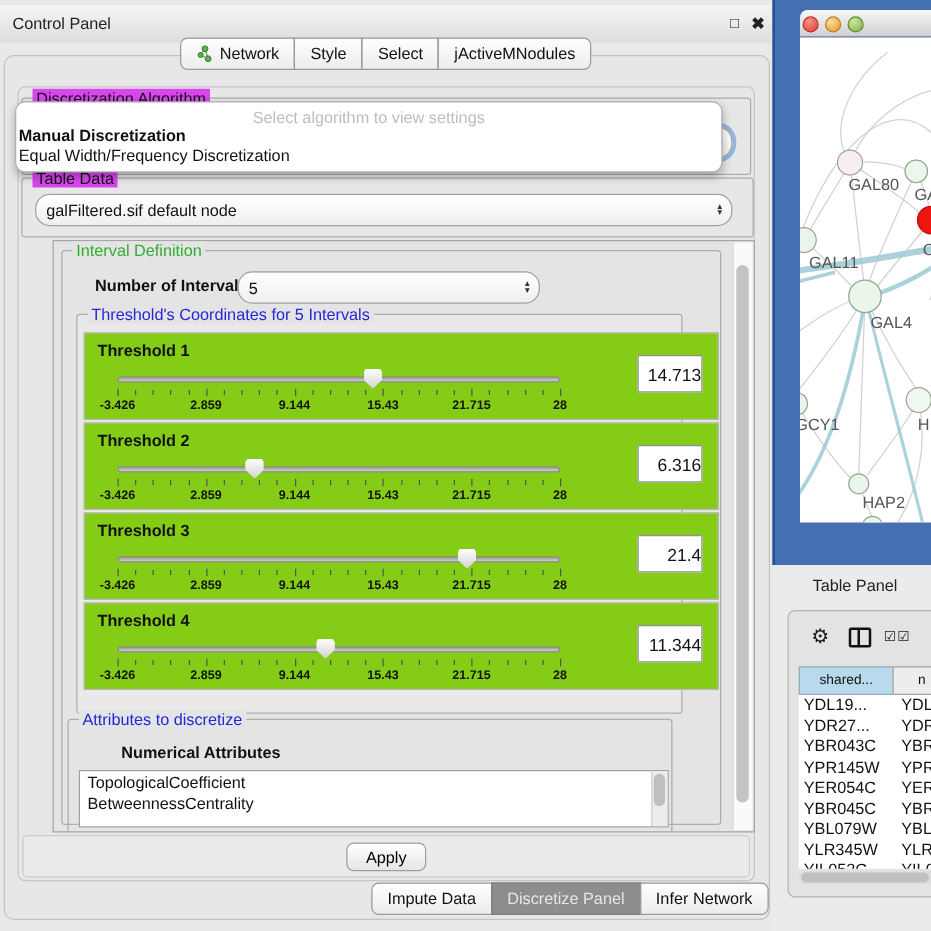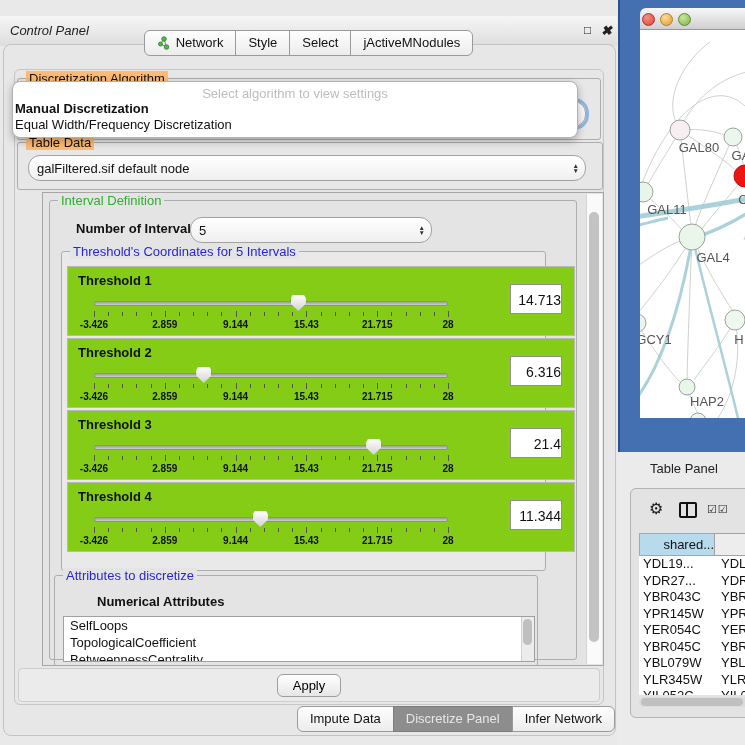--- a/index.html
+++ b/index.html
@@ -1,38 +1,38 @@
 <!DOCTYPE html>
 <html><head>
 <meta charset="utf-8">
 <style>
   html,body{margin:0;padding:0;}
   body{width:745px;height:745px;position:relative;overflow:hidden;background:#e9e9e9;
        font-family:"Liberation Sans",sans-serif;font-size:13px;color:#111;}
   
-  .titlebar{position:absolute;left:0;top:16px;width:617px;height:30px;
-            background:linear-gradient(#f6f6f6,#dddddd);font-style:italic;}
+  .titlebar{position:absolute;left:0;top:4px;width:617px;height:30px;
+            background:linear-gradient(#f6f6f6,#dddddd);}
   .titlebar .title{position:absolute;left:10px;top:7px;font-size:13px;color:#222;}
   .win-btn{position:absolute;top:7px;font-size:13px;color:#222;cursor:default;}
   .win-btn.float{left:584px;font-size:12px;}
   .win-btn.close{left:601px;font-weight:bold;}
   .tabs-row{position:absolute;left:0;width:617px;display:flex;justify-content:center;z-index:6;}
   .tabs-top{top:30px;}
   .tab{height:24px;line-height:24px;padding:0 12px;background:linear-gradient(#fefefe,#ececec);
        border:1px solid #9a9a9a;margin-left:-1px;font-size:13px;color:#111;display:flex;align-items:center;gap:5px;}
   .tab:first-child{border-radius:6px 0 0 6px;margin-left:0;}
   .tab:last-child{border-radius:0 6px 6px 0;}
   .tab.selected{background:#8d8d8d;color:#e7e7e7;border-color:#7d7d7d;}
   .tabicon svg{display:block;}
   .outer-panel{position:absolute;left:3px;top:44px;width:611px;height:690px;background:#e7e7e7;
                border:1px solid #c3c3c3;border-radius:8px;}
   .inner-panel{position:absolute;left:10px;top:24px;width:588px;height:634px;background:#e7e7e7;
                border:1px solid #c6c6c6;border-radius:6px;}
   .groupbox{position:absolute;border:1px solid #adadad;border-radius:3px;}
-  .gtitle{position:absolute;top:-8px;left:8px;background:#fdba74;padding:0 3px;font-size:13px;white-space:nowrap;}
+  .gtitle{position:absolute;top:-8px;left:8px;background:#d946ef;padding:0 3px;font-size:13px;white-space:nowrap;}
   .combo{position:absolute;height:26px;background:linear-gradient(#ffffff,#efefef);
          border:1px solid #a2a2a2;border-radius:12px;display:flex;align-items:center;
          padding-left:8px;font-size:13px;box-sizing:border-box;}
   .stepper{margin-left:auto;margin-right:6px;display:flex;flex-direction:column;align-items:center;
            line-height:5.5px;font-size:6.5px;color:#333;}
   .combo.focus{box-shadow:0 0 0 3px rgba(95,155,220,.65);}
   
   .popup{position:absolute;left:12px;top:81px;width:564px;height:55px;background:#fff;
          border:1px solid #b0b0b0;border-radius:8px;box-shadow:0 3px 8px rgba(0,0,0,.28);z-index:30;}
   .popup-ph{text-align:center;color:#bdbdbd;font-size:13px;margin-top:4px;}
@@ -82,21 +82,21 @@
   .nodelabel{font-size:13px;fill:#555;font-family:"Liberation Sans",sans-serif;}
   .table-section{position:absolute;left:618px;top:452px;width:127px;height:293px;background:#ebebeb;}
   .table-section .sec-title{position:absolute;left:32px;top:9px;font-size:13px;color:#222;}
   .table-box{position:absolute;left:12px;top:36px;width:130px;height:228px;background:#e3e3e3;
              border:1px solid #b3b3b3;border-radius:6px 0 0 6px;}
   .gear{position:absolute;left:18px;top:10px;font-size:16px;color:#1a1a1a;}
   .colicon{position:absolute;left:48px;top:13px;width:14px;height:12px;border:2px solid #111;border-radius:2px;}
   .colicon:after{content:"";position:absolute;left:5px;top:0;width:2px;height:12px;background:#111;}
   .checks{position:absolute;left:76px;top:14px;font-size:11px;color:#222;letter-spacing:1px;}
   .thead{position:absolute;left:8px;top:44px;width:122px;height:23px;display:flex;}
-  .hcell{box-sizing:border-box;border:1px solid #a2a2a2;font-size:13px;text-align:right;line-height:21px;overflow:hidden;white-space:nowrap;}
+  .hcell{box-sizing:border-box;border:1px solid #a2a2a2;font-size:11px;text-align:center;line-height:21px;overflow:hidden;white-space:nowrap;}
   .hcell.c1{width:76px;background:#b7dbed;border-color:#93aebb;}
   .hcell.c2{flex:1;background:#ededed;margin-left:-1px;}
   .trows{position:absolute;left:8px;top:67px;width:122px;height:139px;background:#fff;overflow:hidden;}
   .trow{display:flex;height:16.5px;line-height:16.5px;font-size:13px;white-space:nowrap;}
   .tc.c1{width:76px;padding-left:4px;box-sizing:border-box;overflow:hidden;}
   .tc.c2{flex:1;padding-left:6px;overflow:hidden;}
   .hscroll{position:absolute;left:8px;top:208px;width:118px;height:10px;background:#dcdcdc;border-radius:5px;}
   .hscroll .thumb-h{position:absolute;left:2px;top:1px;width:102px;height:8px;background:#c0c0c0;border-radius:4px;}
 </style>
 </head>
@@ -334,21 +334,20 @@
                 <div class="tvalue">11.344</div>
               </div>
             </div>
         </div>
 
         <div class="groupbox" style="left:4px;top:374px;width:482px;height:90px;">
           <span class="gtitle" style="background: rgb(228, 228, 228); color: rgb(38, 38, 217);">Attributes to discretize</span>
           <span style="position:absolute;left:2px;top:18px;font-weight:bold;padding-left:40px;">Numerical Attributes</span>
           <div class="listbox" style="left:8px;top:40px;width:470px;height:44px;">
             <div class="list-inner">
-                <div class="list-item">SelfLoops</div>
                 <div class="list-item">TopologicalCoefficient</div>
                 <div class="list-item">BetweennessCentrality</div>
               </div>
             <div class="list-vscroll">
                 <div class="thumb-v"></div>
               </div>
           </div>
         </div>
       </div>
 

